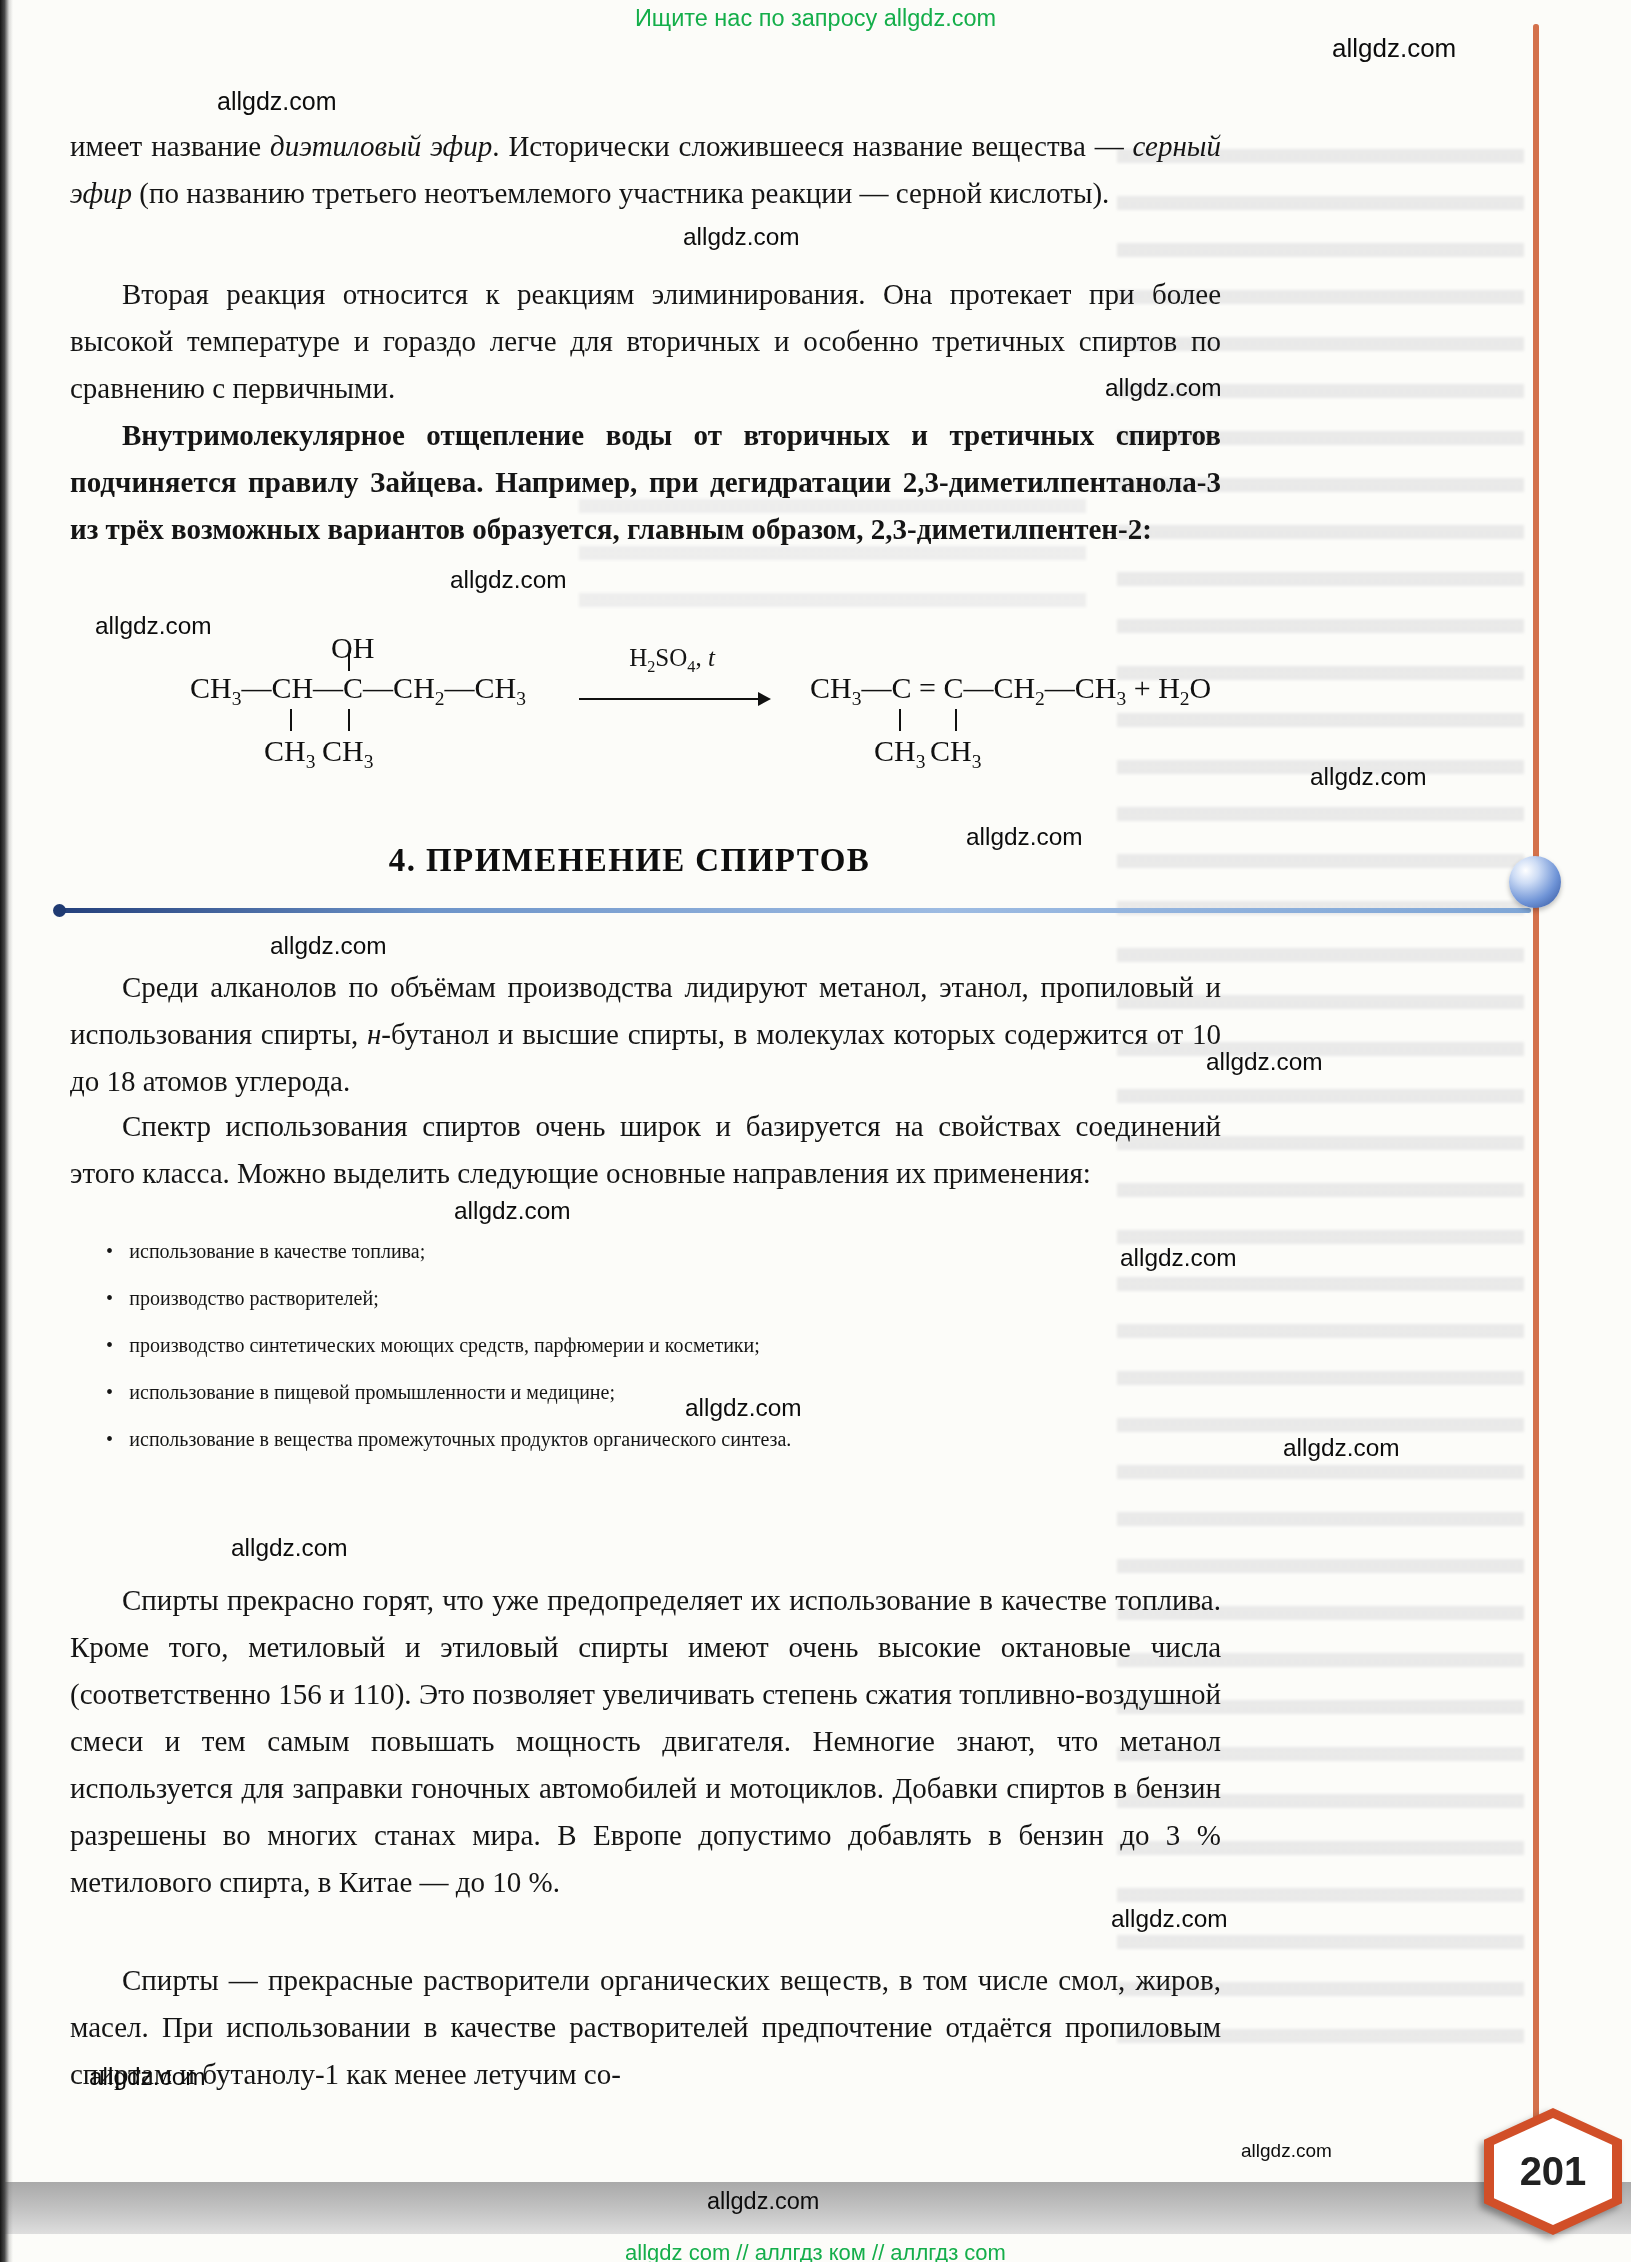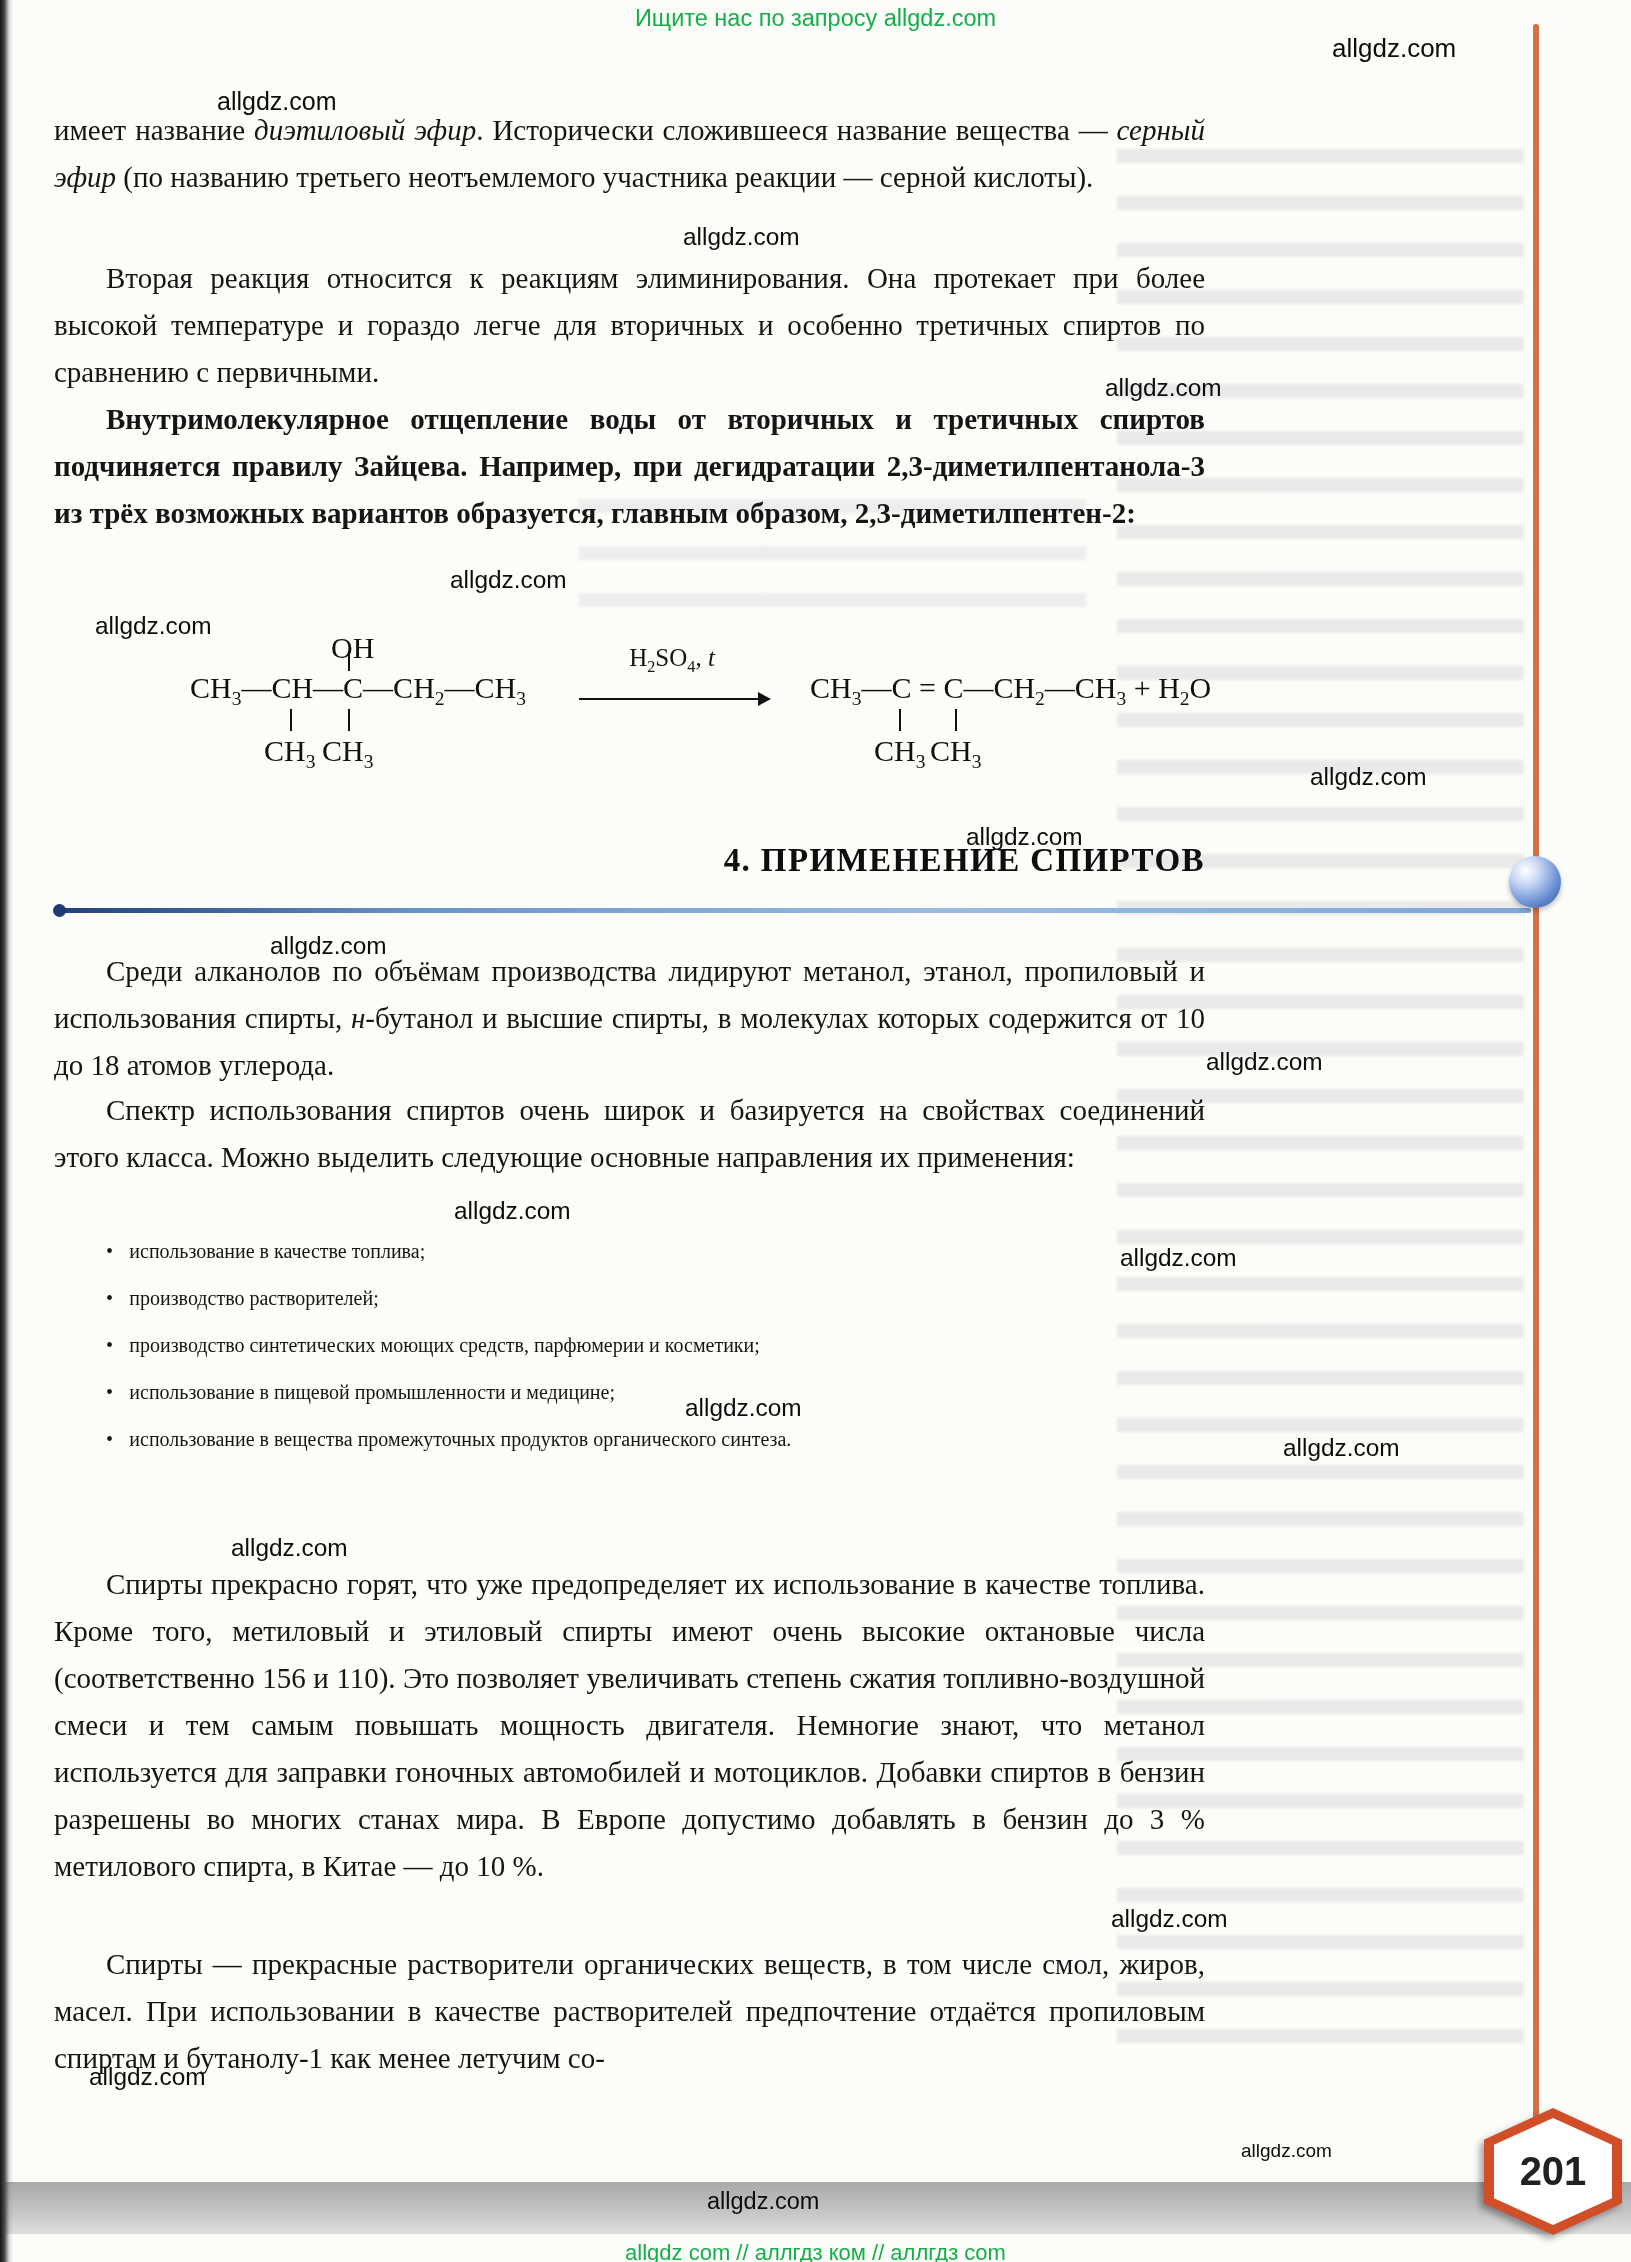--- a/index.html
+++ b/index.html
@@ -28,31 +28,31 @@
     position:absolute; left:0; top:5.4px; width:100%; text-align:center;
     font-family:"Liberation Sans", sans-serif; font-size:23.5px; color:#14ae4a; z-index:4;
   }
   
   .wm {
     position:absolute; z-index:5; white-space:nowrap;
     font-family:"Liberation Sans", sans-serif; font-size:24.4px; color:#0c0c0c;
   }
   
   .body {
-    position:absolute; left:54px; width:1151px; margin:0; z-index:2;
+    position:absolute; left:54px; width:1151px; margin:16px; z-index:2;
     font-size:29px; line-height:47px; text-align:justify; text-indent:52px;
   }
   .noindent { text-indent:0; }
   .bullets { position:absolute; left:54px; top:1228px; width:1151px; z-index:2; }
   .bullet { margin:0; font-size:20px; line-height:47px; text-align:justify; text-indent:52px; }
   .bullet .marker { margin-right:16.3px; }
   
   .heading {
     position:absolute; left:54px; top:842px; width:1151px; margin:0; z-index:2;
-    text-align:right; font-size:33px; font-weight:bold; letter-spacing:1.4px; color:#0e0e0e;
+    text-align:center; font-size:33px; font-weight:bold; letter-spacing:1.4px; color:#0e0e0e;
   }
   .rule {
     position:absolute; left:60px; top:908px; width:1471px; height:5.4px; z-index:3;
     border-radius:2.7px;
     background:linear-gradient(90deg,#24407c 0%,#6d94c9 25%,#9dbbe2 60%,#7fa6d6 100%);
   }
   .rule-dot {
     position:absolute; left:-7.2px; top:-4.5px; width:13.6px; height:13.6px; border-radius:50%;
     background:#1f3a72;
   }

